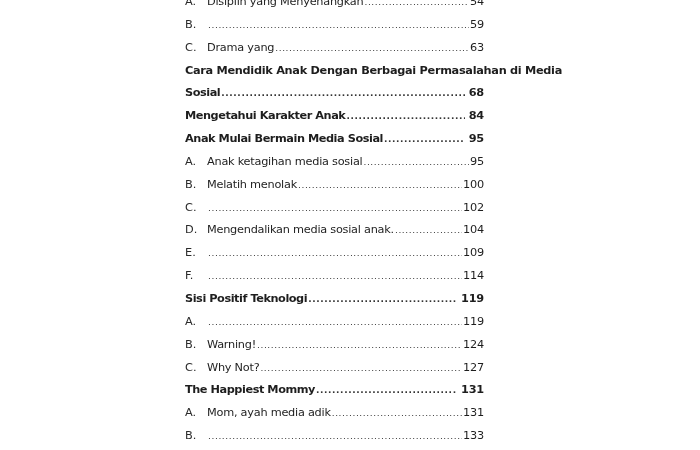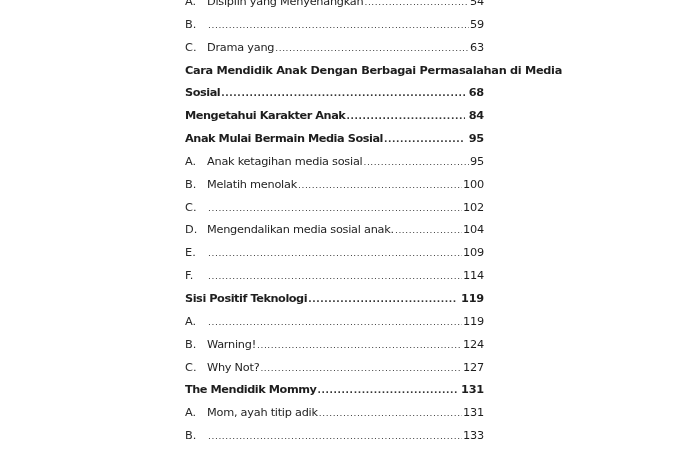--- a/index.html
+++ b/index.html
@@ -182,28 +182,28 @@
   </div>
 
   <div class="row sub">
     <span class="marker">C.</span>
     <span class="label">Why Not?</span>
     <span class="dots"></span>
     <span class="page">127</span>
   </div>
 
   <div class="row chapter">
-    <span class="label">The Mendidik Mommy</span>
+    <span class="label">The Happiest Mommy</span>
     <span class="dots"></span>
     <span class="page">131</span>
   </div>
 
   <div class="row sub">
     <span class="marker">A.</span>
-    <span class="label">Mom, ayah titip adik</span>
+    <span class="label">Mom, ayah media adik</span>
     <span class="dots"></span>
     <span class="page">131</span>
   </div>
 
   <div class="row sub">
     <span class="marker">B.</span>
     <span class="dots"></span>
     <span class="page">133</span>
   </div>
 

